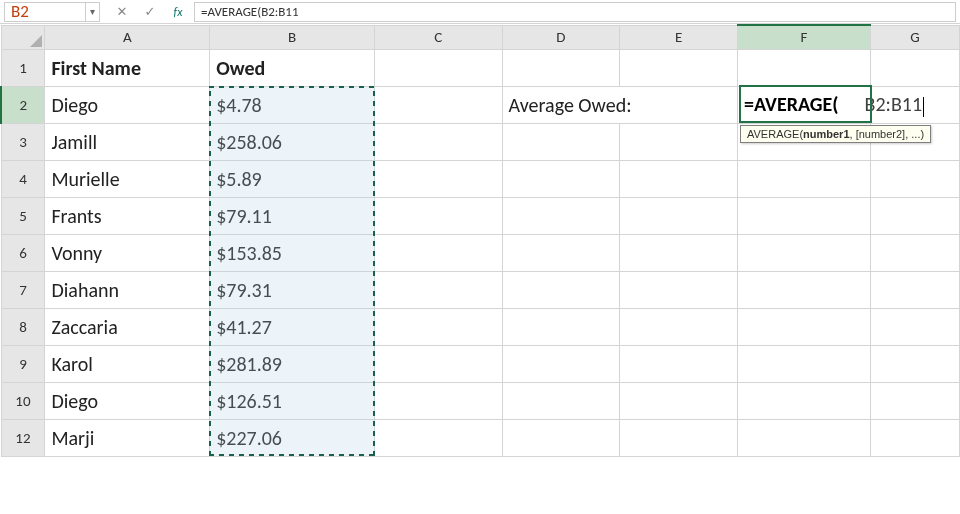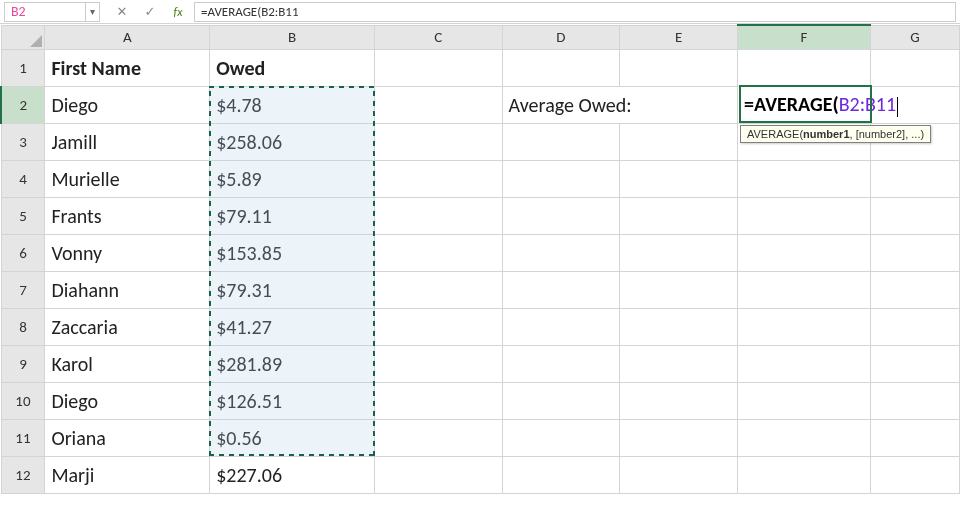--- a/index.html
+++ b/index.html
@@ -1,24 +1,24 @@
 <!DOCTYPE html>
 <html><head>
 <meta charset="utf-8">
 <style>
 * { box-sizing: border-box; margin: 0; padding: 0; }
 body { font-family: Calibri, Arial, sans-serif; font-size: 14px; background: #fff; width: 960px; height: 514px; overflow: hidden; position: relative; }
 
 .formula-bar { display: flex; align-items: center; height: 24px; border-bottom: 1px solid #d4d4d4; background: #fff; }
 .namebox-wrap { display: flex; align-items: center; border: 1px solid #ccc; height: 20px; margin: 2px 4px; background: #fff; }
-.namebox { width: 80px; padding: 1px 6px; font-size: 14px; color: #ec4899; }
+.namebox { width: 80px; padding: 1px 6px; font-size: 17px; color: #c2410c; }
 .namebox-dd { width: 14px; text-align: center; color: #666; font-size: 10px; border-left: 1px solid #ccc; height: 100%; display: flex; align-items: center; justify-content: center; }
 .fb-divider { width: 4px; }
 .fb-btn { width: 26px; height: 20px; display: flex; align-items: center; justify-content: center; color: #888; font-size: 13px; border: 1px solid transparent; margin: 0 1px; }
-.fx-label { font-style: italic; font-size: 12px; color: #4d7c0f; }
+.fx-label { font-style: italic; font-size: 12px; color: #0f766e; }
 .formula-input-wrap { flex: 1; border: 1px solid #ccc; height: 20px; margin: 2px 4px 2px 2px; padding: 0 6px; font-size: 13px; color: #333; display: flex; align-items: center; background: #fff; }
 
 .grid-area { position: relative; }
 table.grid { border-collapse: collapse; table-layout: fixed; }
 .grid th, .grid td { border: 1px solid #d4d4d4; }
 .grid th { background: #e6e6e6; font-weight: normal; color: #333; font-size: 15px; }
 .corner { width: 44px; height: 24px; background: #e6e6e6; position: relative; }
 .corner::after { content: ""; position: absolute; right: 2px; bottom: 2px; width: 0; height: 0; border-style: solid; border-width: 0 0 12px 12px; border-color: transparent transparent #b0b0b0 transparent; }
 .col-header { height: 24px; text-align: center; }
 .row-header { width: 44px; text-align: center; font-size: 16px; color: #333; }
@@ -46,21 +46,21 @@
 .marching-ants .edge.bottom { bottom: 0; left: 0; }
 .marching-ants .edge.left { left: 0; top: 0; }
 .marching-ants .edge.right { right: 0; top: 0; }
 
 .active-cell-border { position: absolute; border: 2px solid #217346; pointer-events: none; }
 
 .tooltip { position: absolute; background: #fffff0; border: 1px solid #808080; font-size: 11px; padding: 2px 6px; color: #333; white-space: nowrap; box-shadow: 1px 1px 2px rgba(0,0,0,0.2); font-family: Tahoma, Arial, sans-serif; }
 .tooltip b { font-weight: bold; }
 
 .formula-frag-func { color: #000; font-weight: bold; }
-.formula-frag-ref { color: #6d28d9; }
+.formula-frag-ref { color: #404040; margin-left: 26px; }
 .cursor-blink { display: inline-block; width: 1px; height: 20px; background: #000; vertical-align: middle; margin-left: 1px; }
 </style>
 </head>
 <body>
 
 <div class="formula-bar">
   <div class="namebox-wrap">
     <div class="namebox">B2</div>
     <div class="namebox-dd">
       <span>▾</span>
@@ -188,30 +188,20 @@
     <th class="row-header">10</th>
     <td class="cell">Diego</td>
     <td class="cell right">$126.51</td>
     <td class="cell"></td>
     <td class="cell"></td>
     <td class="cell"></td>
     <td class="cell"></td>
     <td class="cell"></td>
   </tr>
   <tr>
-    <th class="row-header">11</th>
-    <td class="cell">Oriana</td>
-    <td class="cell right">$0.56</td>
-    <td class="cell"></td>
-    <td class="cell"></td>
-    <td class="cell"></td>
-    <td class="cell"></td>
-    <td class="cell"></td>
-  </tr>
-  <tr>
     <th class="row-header">12</th>
     <td class="cell">Marji</td>
     <td class="cell right">$227.06</td>
     <td class="cell"></td>
     <td class="cell"></td>
     <td class="cell"></td>
     <td class="cell"></td>
     <td class="cell"></td>
   </tr>
 </tbody>

